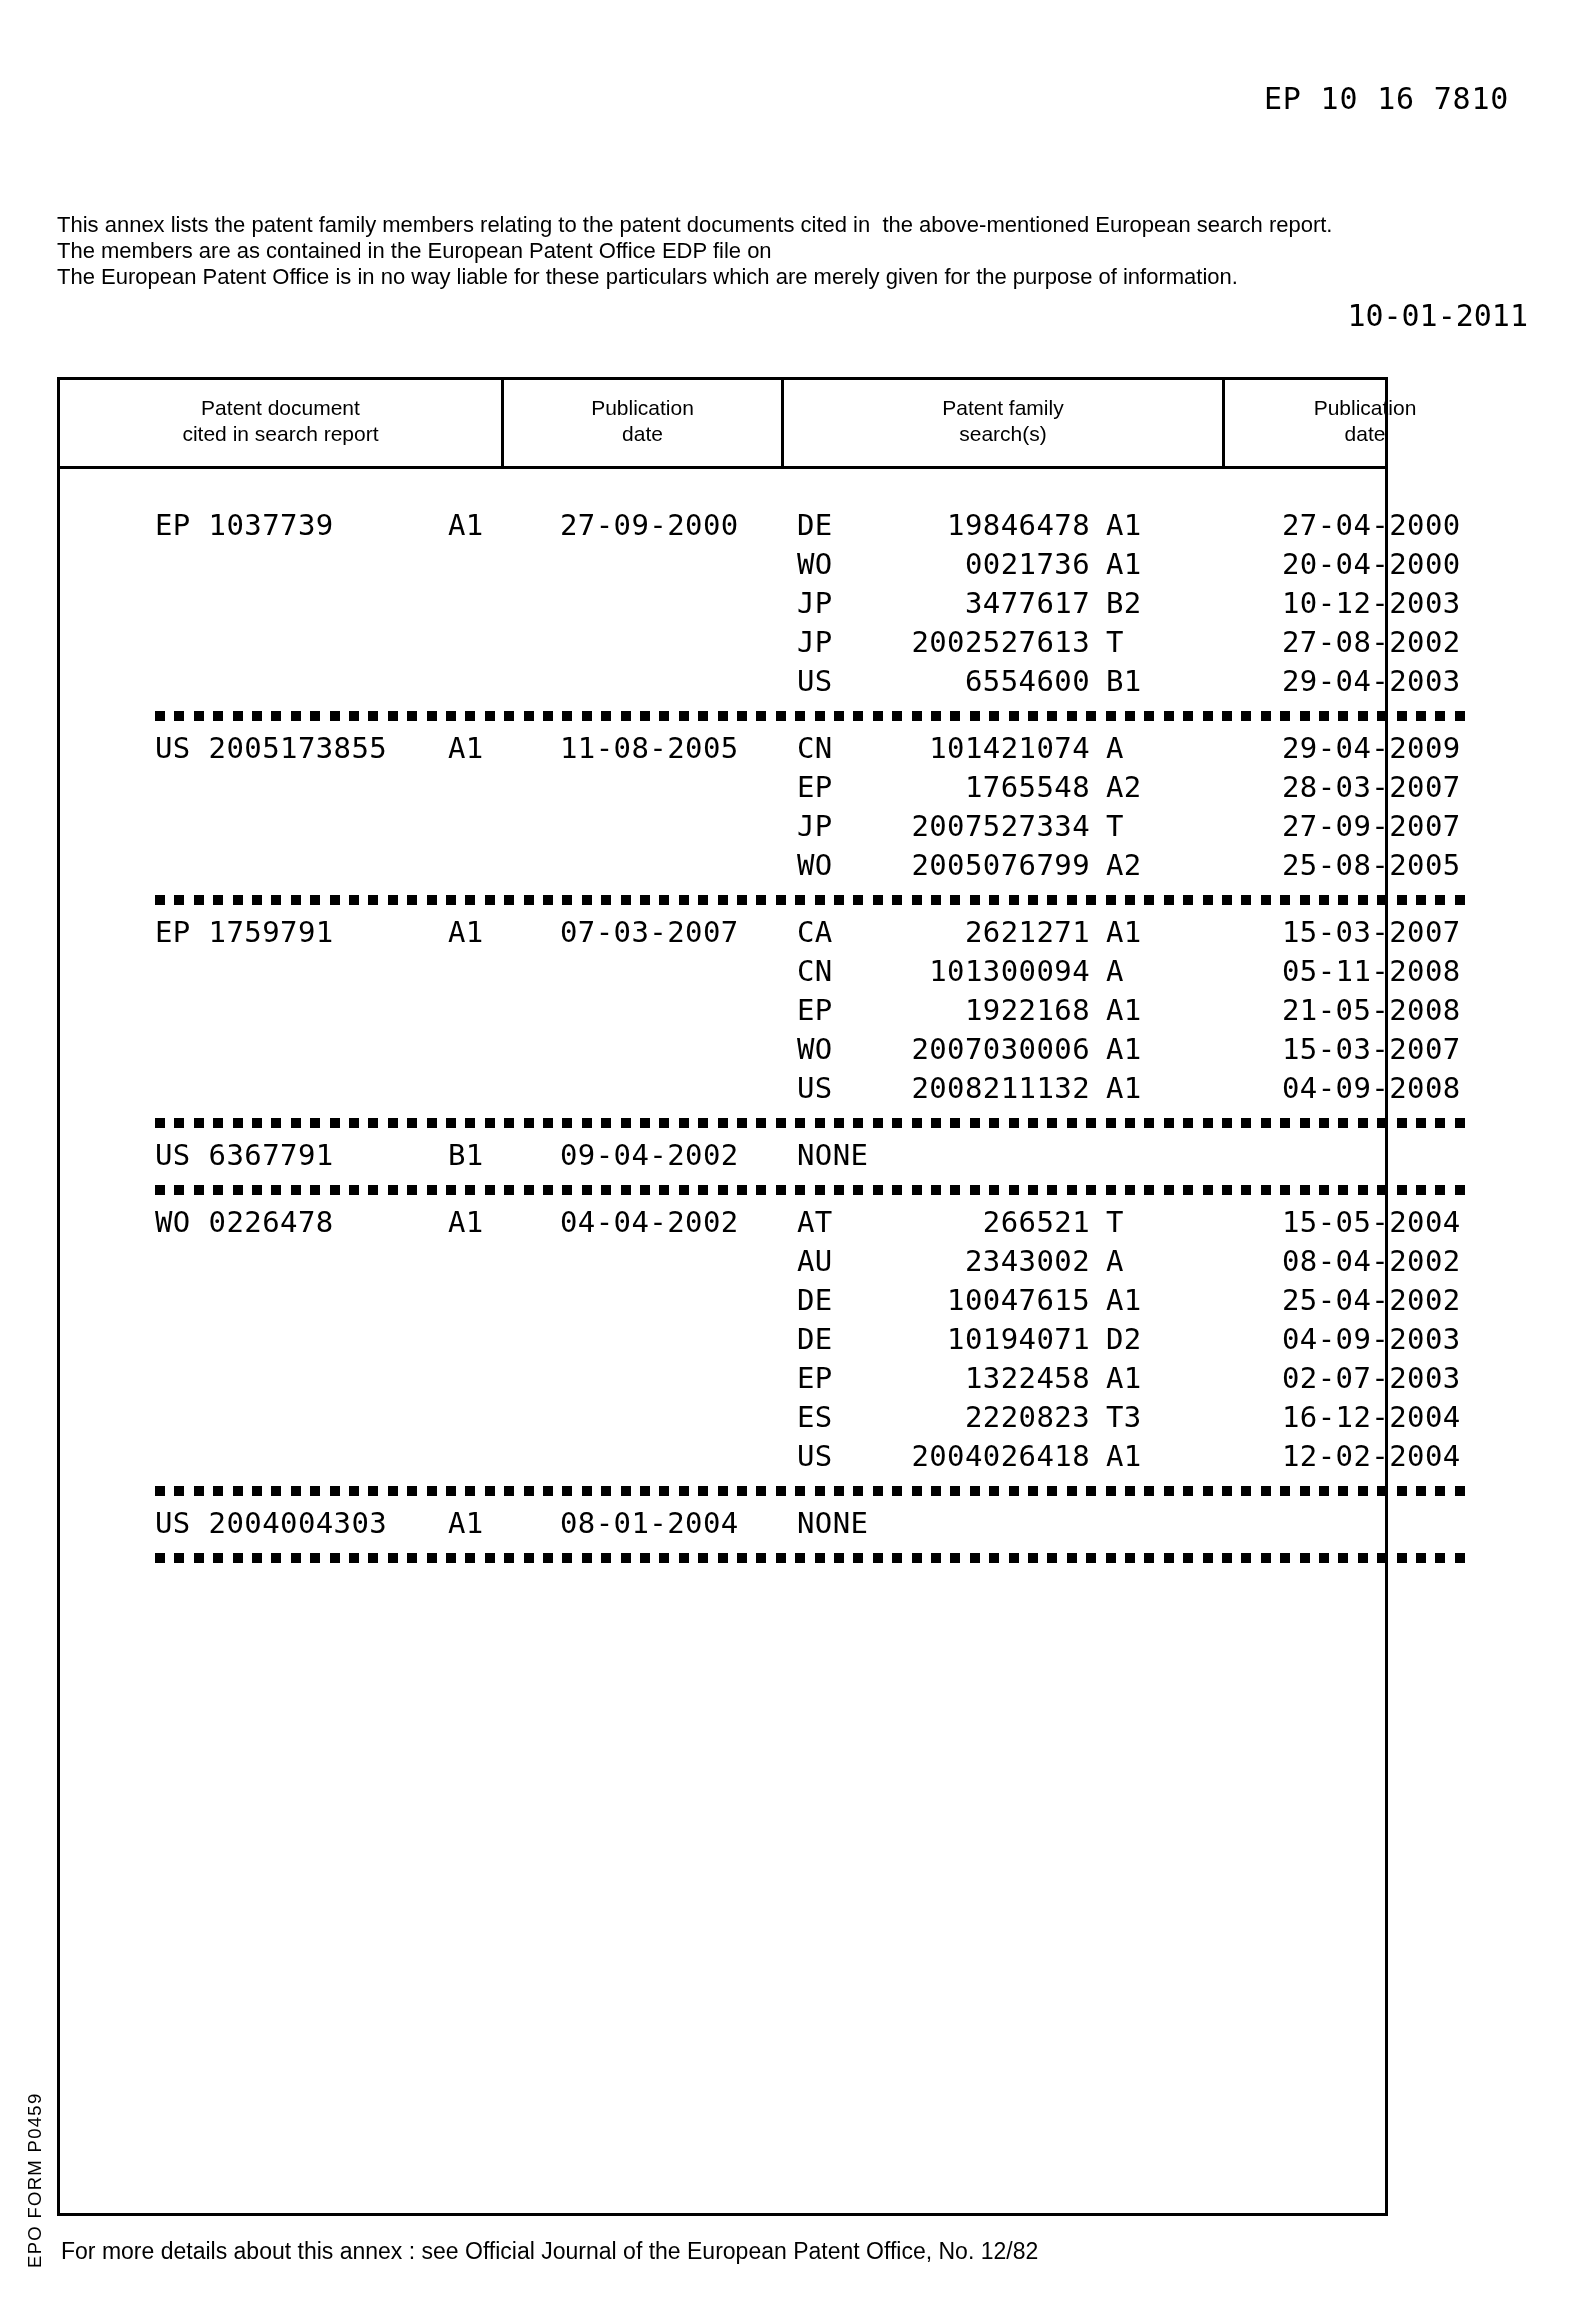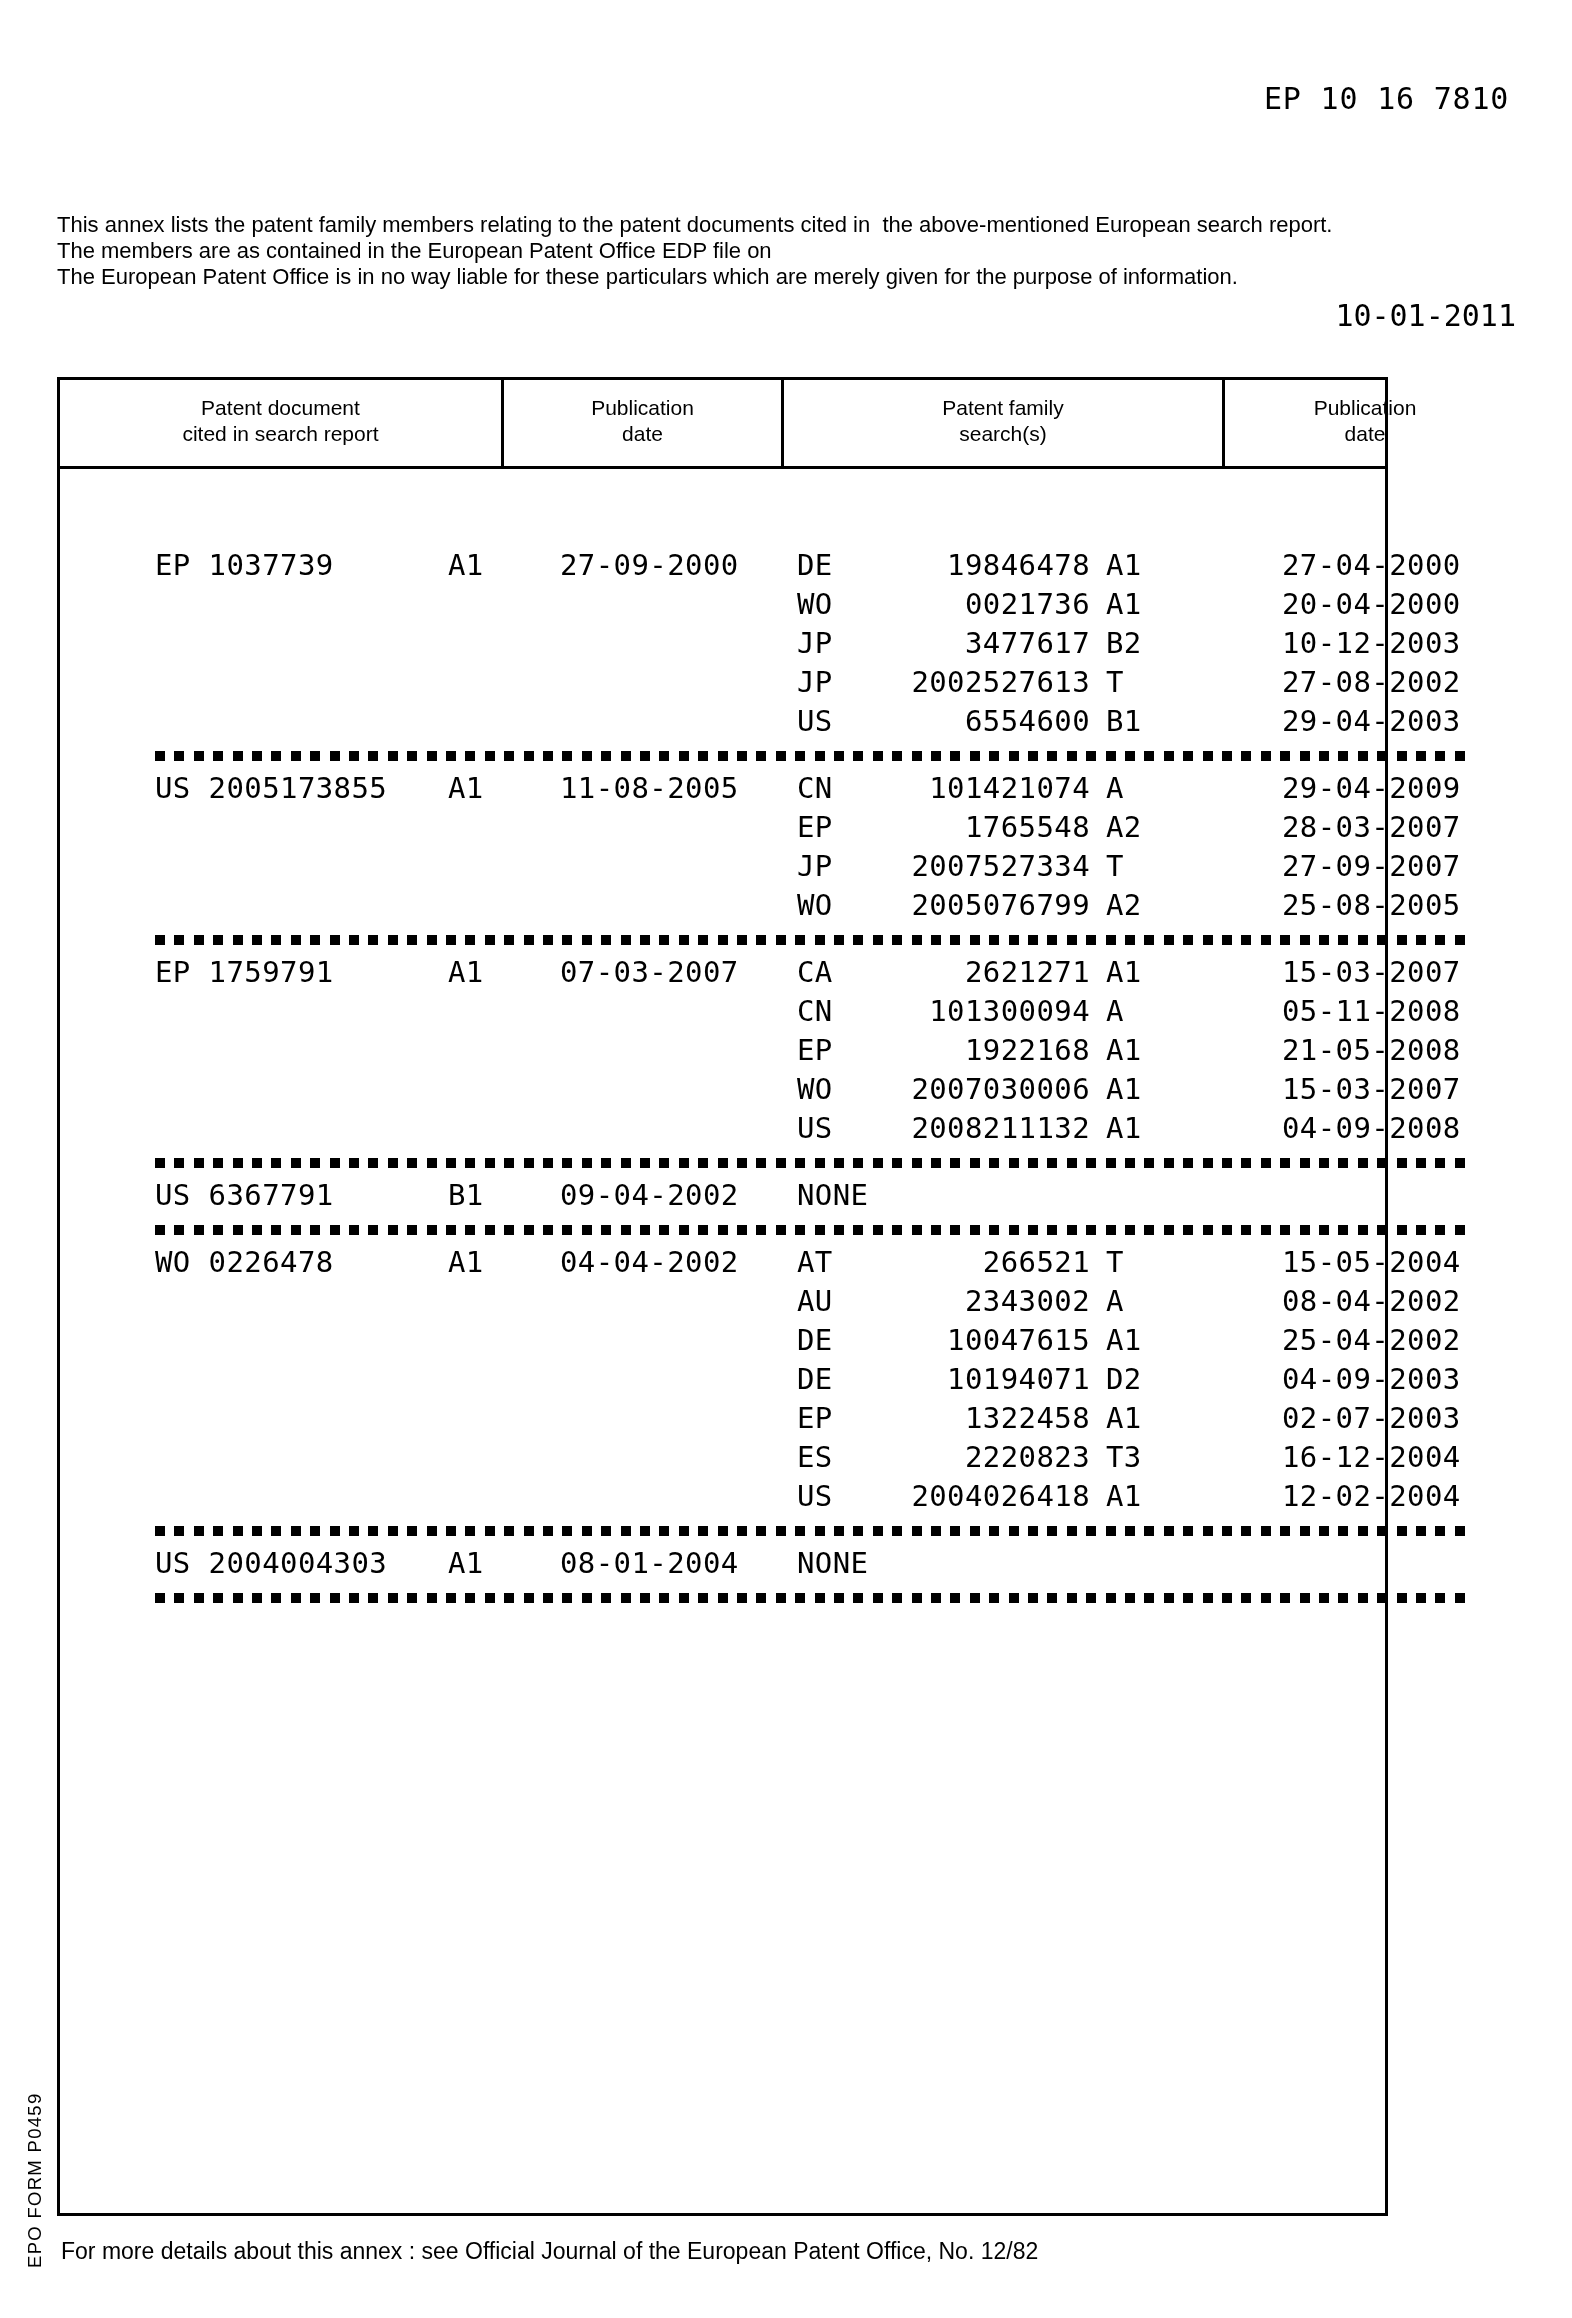--- a/index.html
+++ b/index.html
@@ -17,40 +17,39 @@
   .appnum {
     position:absolute; left:1264px; top:81px;
     font-family:"DejaVu Sans Mono", monospace; font-size:30px; letter-spacing:0.8px; white-space:pre;
   }
   .intro {
     position:absolute; left:57px; top:212px;
     font-family:"Liberation Sans", sans-serif; font-size:22px; line-height:26px;
   }
   .intro div { white-space:pre; }
   .repdate {
-    position:absolute; right:56px; top:298px; 
+    position:absolute; right:44px; top:298px; 
     font-family:"DejaVu Sans Mono", monospace; font-size:30px; white-space:pre;
   }
   .ptable {
     position:absolute; left:57px; top:377px; width:1331px; height:1839px;
     border:3.4px solid #000;
   }
   .thead {
     display:grid; grid-template-columns:444px 280px 441px 280px;
     height:89px; border-bottom:3.4px solid #000;
     text-align:center;
     font-family:"Liberation Sans", sans-serif; font-size:21px; line-height:26px;
   }
   .thead .hcell { border-right:3.4px solid #000; padding-top:15px; }
   .thead .hcell:last-child { border-right:none; }
   .tbody {
     position:relative; padding-top:37px;
     font-family:"DejaVu Sans Mono", monospace; font-size:29px; line-height:39px;
     letter-spacing:0.4px;
-    margin-top:40px;
   }
   .row { position:relative; height:39px; }
   .row span { position:absolute; top:0; white-space:pre; }
   .doc   { left:95px; }
   .kind  { left:388px; }
   .pdate { left:500px; }
   .fcc   { left:737px; }
   .fnum  { left:797px; width:233px; text-align:right; }
   .fkind { left:1046px; }
   .fdate { left:1222px; }

